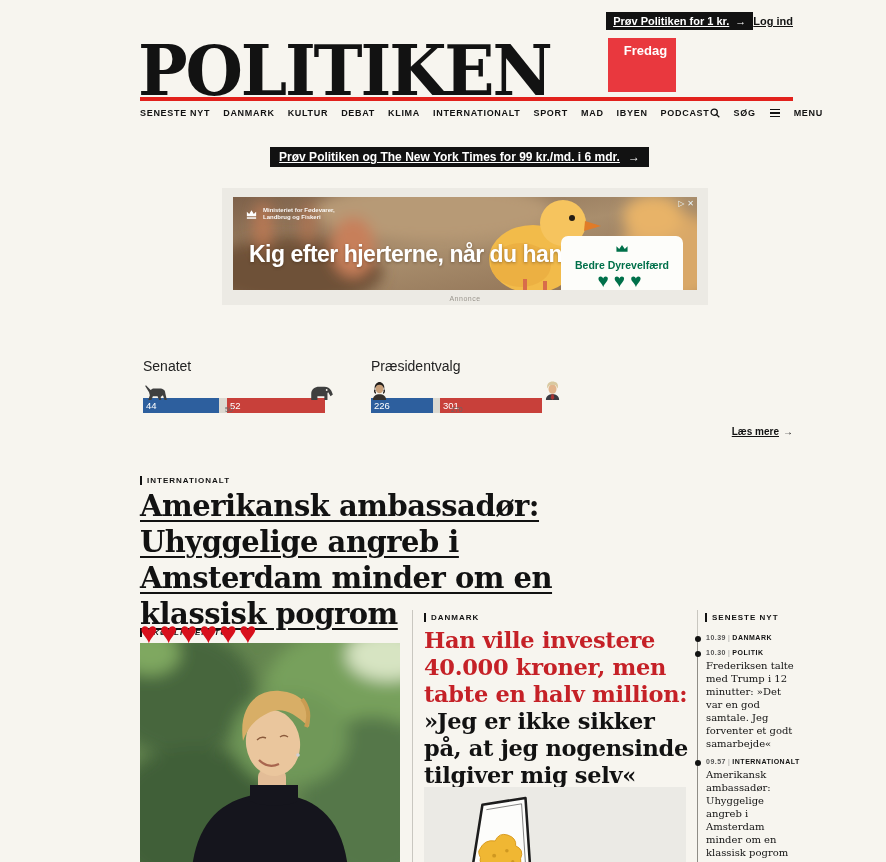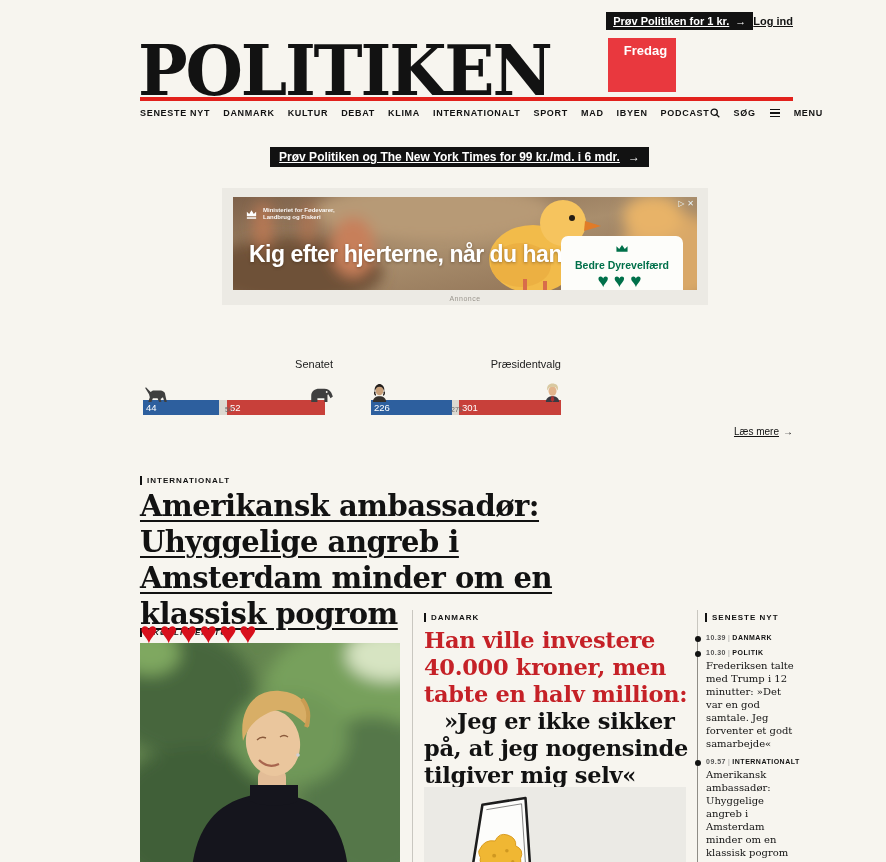--- a/index.html
+++ b/index.html
@@ -42,52 +42,52 @@
   .ad-badge { position:absolute; right:14px; top:14px; width:122px; height:66px; background:#fdfdfa; border-radius:7px; text-align:center; padding-top:4px;margin-top:25px; }
   .ad-badge .bname { color:var(--badge_green,#00704a); font-size:10.5px; font-weight:bold; margin-top:1px; }
   .ad-badge .bhearts { color:var(--badge_green,#00704a); font-size:19px; letter-spacing:5px; line-height:20px; }
   .ad-choices { position:absolute; right:3px; top:2px; font-size:8px; color:#e8f4f8; display:flex; gap:3px; }
   .annonce { position:absolute; left:0; right:0; bottom:3px; text-align:center; font-size:7px; color:#9a968e; letter-spacing:.5px; }
 
   
   .election { position:absolute; left:140px; top:358px; width:653px; height:85px; }
   .ew { position:absolute; top:0; width:190px; }
   .ew0 { left:3px; } .ew1 { left:231px; } .ew2 { left:459px; }
-  .ew-title { text-align:right; font-size:11px; color:#222; margin-bottom:10px; }
+  .ew-title { text-align:left; font-size:14px; color:#222; margin-bottom:4px; }
   .ew-icons { position:relative; height:20px; }
   .ew-icons .ic-l { position:absolute; left:0; bottom:-2px; }
   .ew-icons .ic-r { position:absolute; right:0; bottom:-2px; }
   .ew-bar { display:flex; height:15px; }
   .seg { color:#fff; font-size:9.5px; padding:2px 0 0 3px; }
   .seg.dem { background:var(--dem_blue,#2d5f9e); }
   .seg.rep { background:var(--rep_red,#c8403a); }
   .seg.gap { background:#dcd9d1; }
   .maj { position:absolute; top:48px; font-size:7px; color:#666; }
-  .read-more { position:absolute; right:0; top:68px; font-size:10px; font-weight:normal; cursor:pointer; display:flex; gap:4px; }
+  .read-more { position:absolute; right:0; top:68px; font-size:10px; font-weight:bold; cursor:pointer; display:flex; gap:4px; }
   .read-more .t { text-decoration:underline; }
 
   
   .kicker { font-size:8px; font-weight:bold; letter-spacing:1px; border-left:2px solid #121212; padding-left:5px; line-height:9px; color:#121212; }
 
   
   .lead-kicker { position:absolute; left:140px; top:476px; }
   .lead-headline { position:absolute; left:140px; top:488px; width:486px; font-family:"DejaVu Serif", serif; font-weight:bold; font-size:29px; line-height:36px; letter-spacing:-.5px; color:#121212; text-decoration:underline; text-decoration-thickness:2px; text-underline-offset:4px; cursor:pointer; }
 
   
   .divider { position:absolute; top:610px; bottom:0; width:1px; background:var(--divider,#c9c7c0); }
   .div1 { left:412px; } .div2 { left:697px; }
 
   .left-kicker { position:absolute; left:140px; top:628px;font-style:italic; }
   .hearts { position:absolute; left:140px; top:618px; font-size:30px; line-height:30px; letter-spacing:2px; color:var(--heart_red,#d8101c); z-index:2; }
   .left-photo { position:absolute; left:140px; top:643px; width:260px; height:219px; overflow:hidden; cursor:pointer; }
 
   .mid-kicker { position:absolute; left:424px; top:613px; }
   .mid-headline { position:absolute; left:424px; top:627px; width:266px; font-family:"DejaVu Serif", serif; font-weight:bold; font-size:22.5px; line-height:27px; letter-spacing:-.3px; cursor:pointer; }
   .mid-headline .red { color:var(--mid_red,#c52127); }
-  .mid-headline .blk { color:#121212;margin-left:20px; }
+  .mid-headline .blk { color:#121212; }
   .mid-illo { position:absolute; left:424px; top:787px; width:262px; height:75px; background:#ebeae5; overflow:hidden; cursor:pointer; }
   .mid-illo svg { position:absolute; left:28px; top:8px; }
 
   
   .sb-kicker { position:absolute; left:705px; top:613px; }
   .timeline { position:absolute; left:697px; top:637px; bottom:0; width:1px; background:#8f8d86; }
   .sidebar { position:absolute; left:706px; top:634px; width:92px; }
   .sb-item { position:relative; margin-bottom:8px; cursor:pointer; }
   .sb-item .dot { position:absolute; left:-11.5px; top:2px; width:6px; height:6px; border-radius:50%; background:#121212; }
   .sb-meta { font-size:7px; font-weight:bold; letter-spacing:.5px; color:#121212; margin-bottom:3px; white-space:nowrap; }
@@ -244,21 +244,21 @@
             <path d="M4 9 q-.5 3 1 4 M14 9 q.5 3 -1 4" stroke="#241f1c" stroke-width="1.6" fill="none"></path>
           </svg>
         <svg class="ic-r" width="17" height="19" viewBox="0 0 18 20">
             <path d="M2 20 c0-4 3-6 7-6 s7 2 7 6 z" fill="#3a3a42"></path>
             <path d="M8 14 h2 l1 4 -2 2 -2-2 z" fill="#a33"></path>
             <ellipse cx="9" cy="8.5" rx="4.3" ry="5" fill="#e2b48c"></ellipse>
             <path d="M3.5 8 c-1-5 2-7.5 5.5-7.5 s7 2 5.5 7.5 c-2-3-1.5-4-5.5-4 -3 0-4 1-5.5 4 z" fill="#d9c9a0"></path>
           </svg>
       </div>
       <div class="ew-bar">
-        <div class="seg dem" style="width:81px">226</div>
+        <div class="seg dem" style="width:62px">226</div>
         <div class="seg gap" style="width:7px"></div>
         <div class="seg rep" style="width:102px">301</div>
       </div>
       <div class="maj" style="left:80px">270</div>
     </div>
 
 
     <div class="read-more">
       <span class="t">Læs mere</span>
       <span>→</span>

